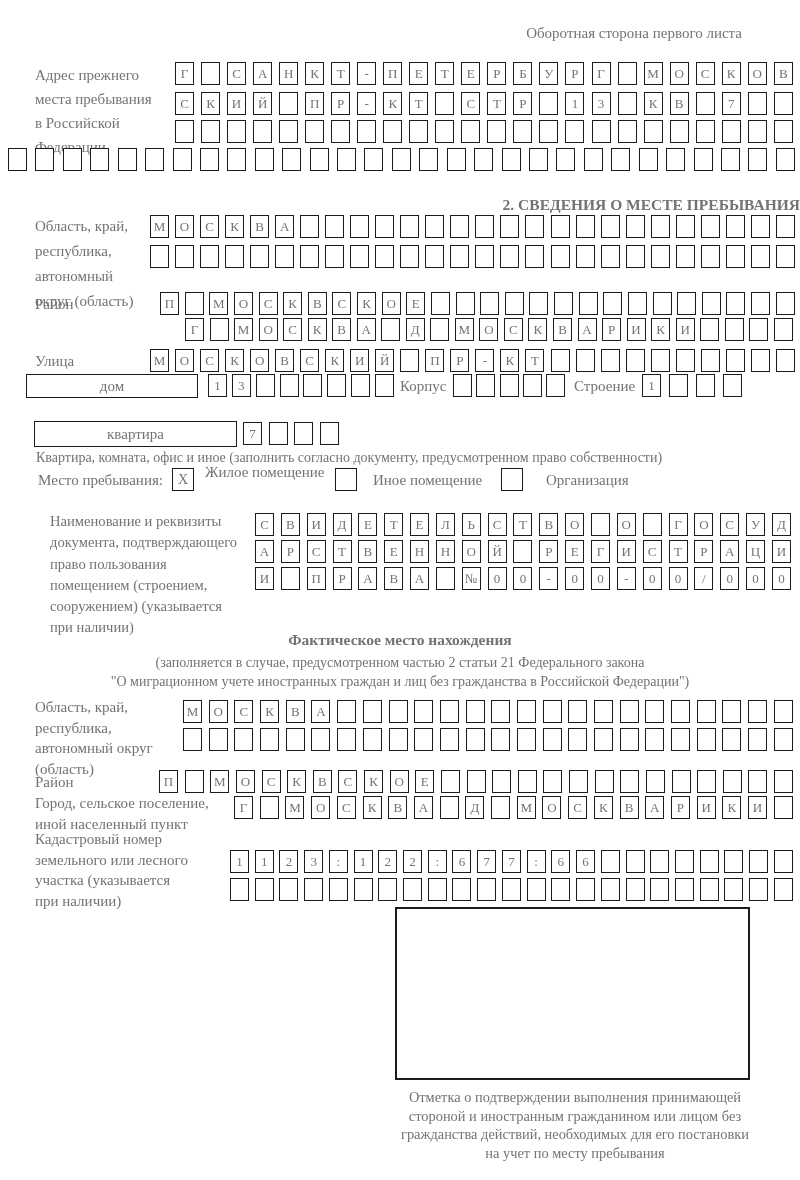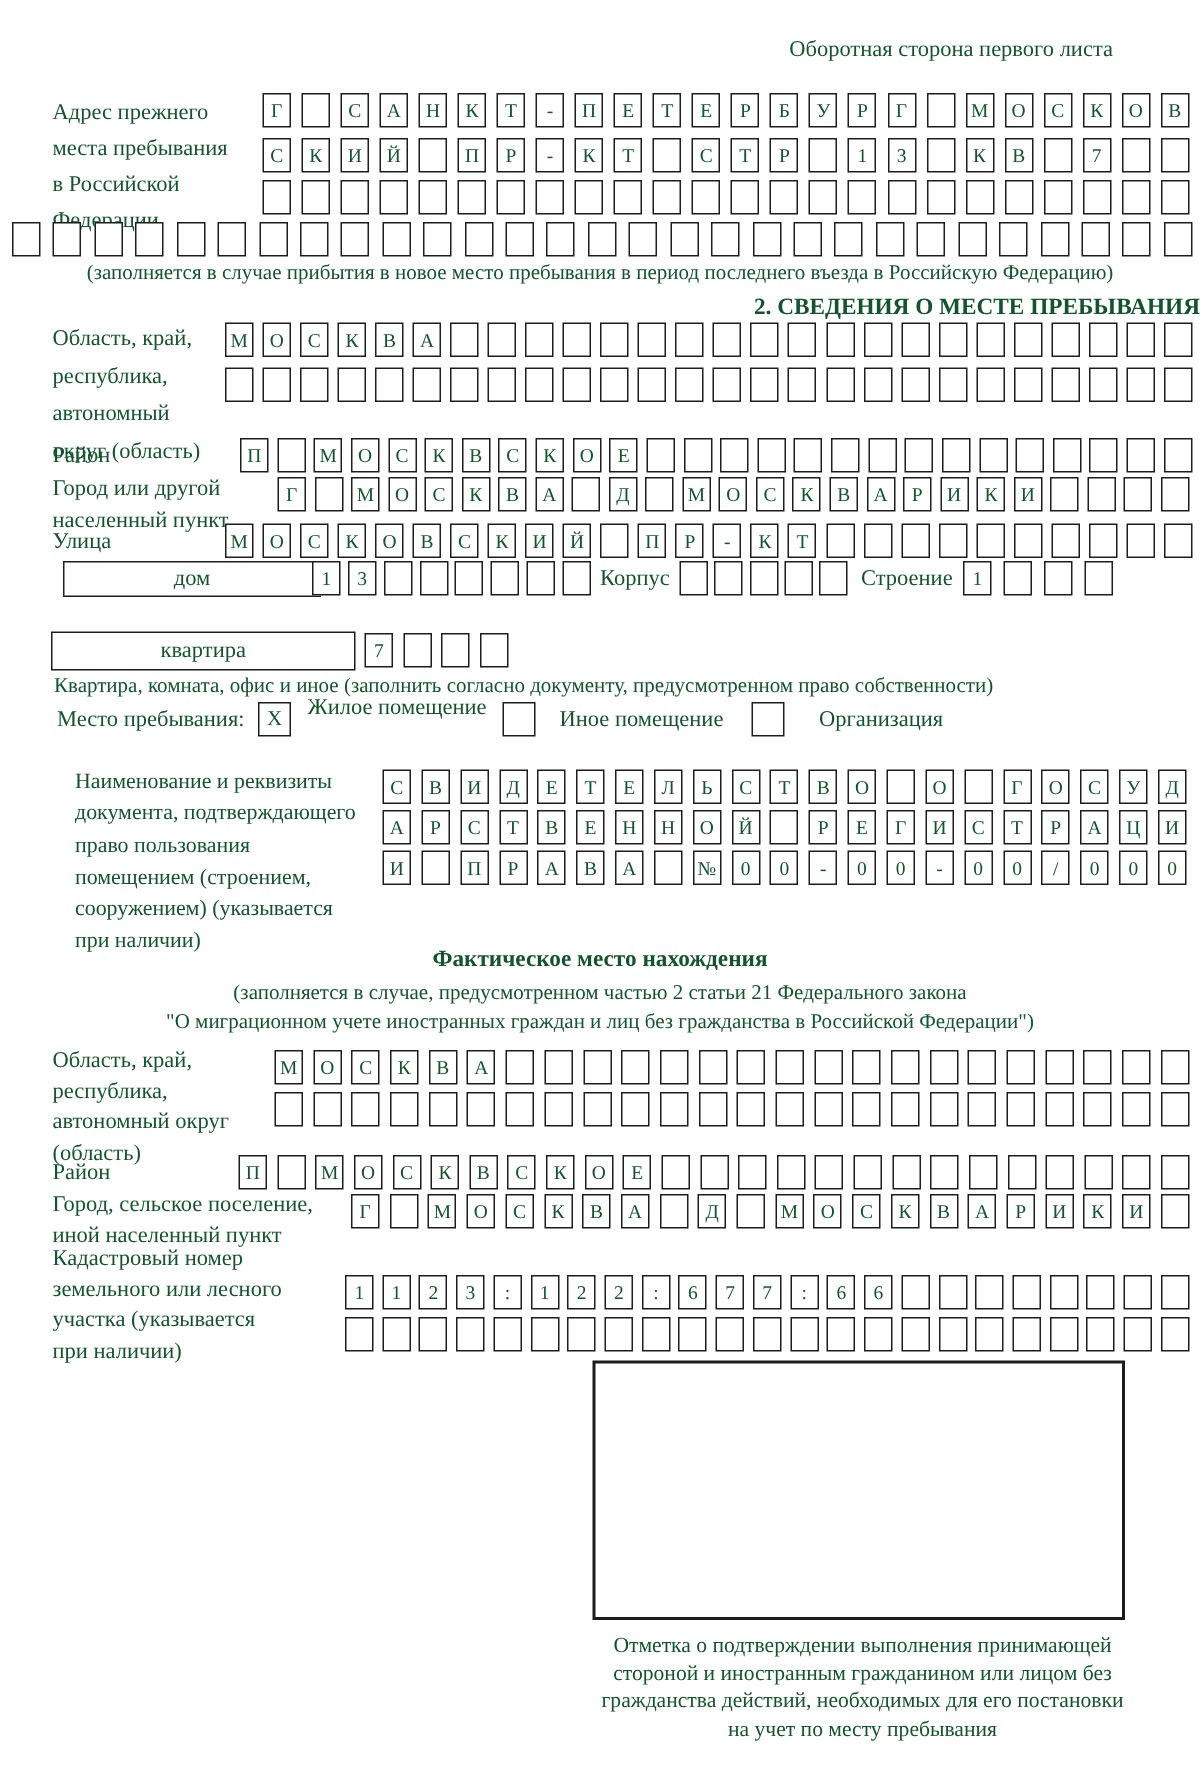--- a/index.html
+++ b/index.html
@@ -1,20 +1,20 @@
 <!DOCTYPE html>
 <html><head>
 <meta charset="utf-8">
 <style>
   html,body{margin:0;padding:0;background:#fff;}
   #page{
     position:relative;
     width:800px;height:1180px;
     background:#ffffff;
-    color:#14532d;
+    color:#737373;
     font-family:"Liberation Serif","DejaVu Serif",serif;
     overflow:hidden;
     border-radius:15px;
   }
   .abs{position:absolute;}
   .lbl{font-size:15px;line-height:21px;white-space:pre-line;}
   .lbl4{font-size:15px;line-height:24px;white-space:pre-line;}
   .cap{font-size:14px;white-space:pre-line;}
   .center{left:0;width:800px;text-align:center;}
   .bold{font-weight:bold;}
@@ -154,21 +154,20 @@
       <span class="cbox"></span>
       <span class="cbox"></span>
       <span class="cbox"></span>
       <span class="cbox"></span>
       <span class="cbox"></span>
       <span class="cbox"></span>
       <span class="cbox"></span>
       <span class="cbox"></span>
       <span class="cbox"></span>
     </div>
-  <div class="abs cap center" style="top:175px;">(заполняется в случае прибытия в новое место пребывания в период последнего въезда в Российскую Федерацию)</div>
 
   <div class="abs center bold" style="top:196px;font-size:15.5px;text-align:right;">2. СВЕДЕНИЯ О МЕСТЕ ПРЕБЫВАНИЯ</div>
 
   <div class="abs lbl4" style="left:35px;top:214px;width:145px;line-height:25px;">Область, край,
 республика,
 автономный
 округ (область)</div>
   <div class="cboxrow" style="left:150px;top:215px;width:645px;">
       <span class="cbox">М</span>
       <span class="cbox">О</span>
@@ -249,22 +248,20 @@
       <span class="cbox"></span>
       <span class="cbox"></span>
       <span class="cbox"></span>
       <span class="cbox"></span>
       <span class="cbox"></span>
       <span class="cbox"></span>
       <span class="cbox"></span>
       <span class="cbox"></span>
     </div>
 
-  <div class="abs lbl" style="left:35px;top:316px;width:160px;">Город или другой
-населенный пункт</div>
   <div class="cboxrow" style="left:185px;top:318px;width:608px;">
       <span class="cbox">Г</span>
       <span class="cbox"></span>
       <span class="cbox">М</span>
       <span class="cbox">О</span>
       <span class="cbox">С</span>
       <span class="cbox">К</span>
       <span class="cbox">В</span>
       <span class="cbox">А</span>
       <span class="cbox"></span>
@@ -309,21 +306,21 @@
       <span class="cbox"></span>
       <span class="cbox"></span>
       <span class="cbox"></span>
       <span class="cbox"></span>
       <span class="cbox"></span>
       <span class="cbox"></span>
       <span class="cbox"></span>
       <span class="cbox"></span>
     </div>
 
-  <div class="bigbox" style="left:42px;top:374px;width:172px;height:24px;">дом</div>
+  <div class="bigbox" style="left:26px;top:374px;width:172px;height:24px;">дом</div>
   <div class="cboxrow" style="left:208px;top:374px;width:186px;">
       <span class="cbox">1</span>
       <span class="cbox">3</span>
       <span class="cbox"></span>
       <span class="cbox"></span>
       <span class="cbox"></span>
       <span class="cbox"></span>
       <span class="cbox"></span>
       <span class="cbox"></span>
     </div>

